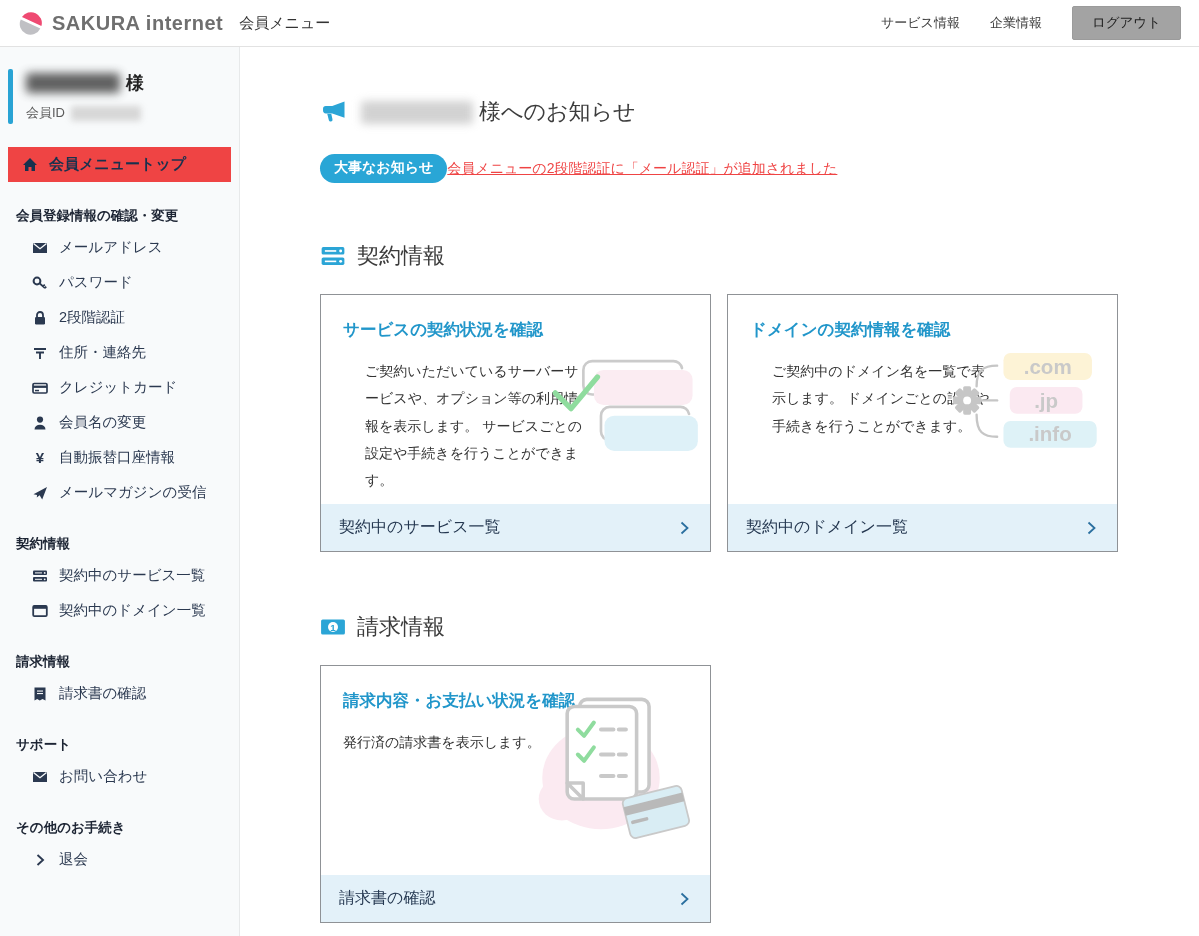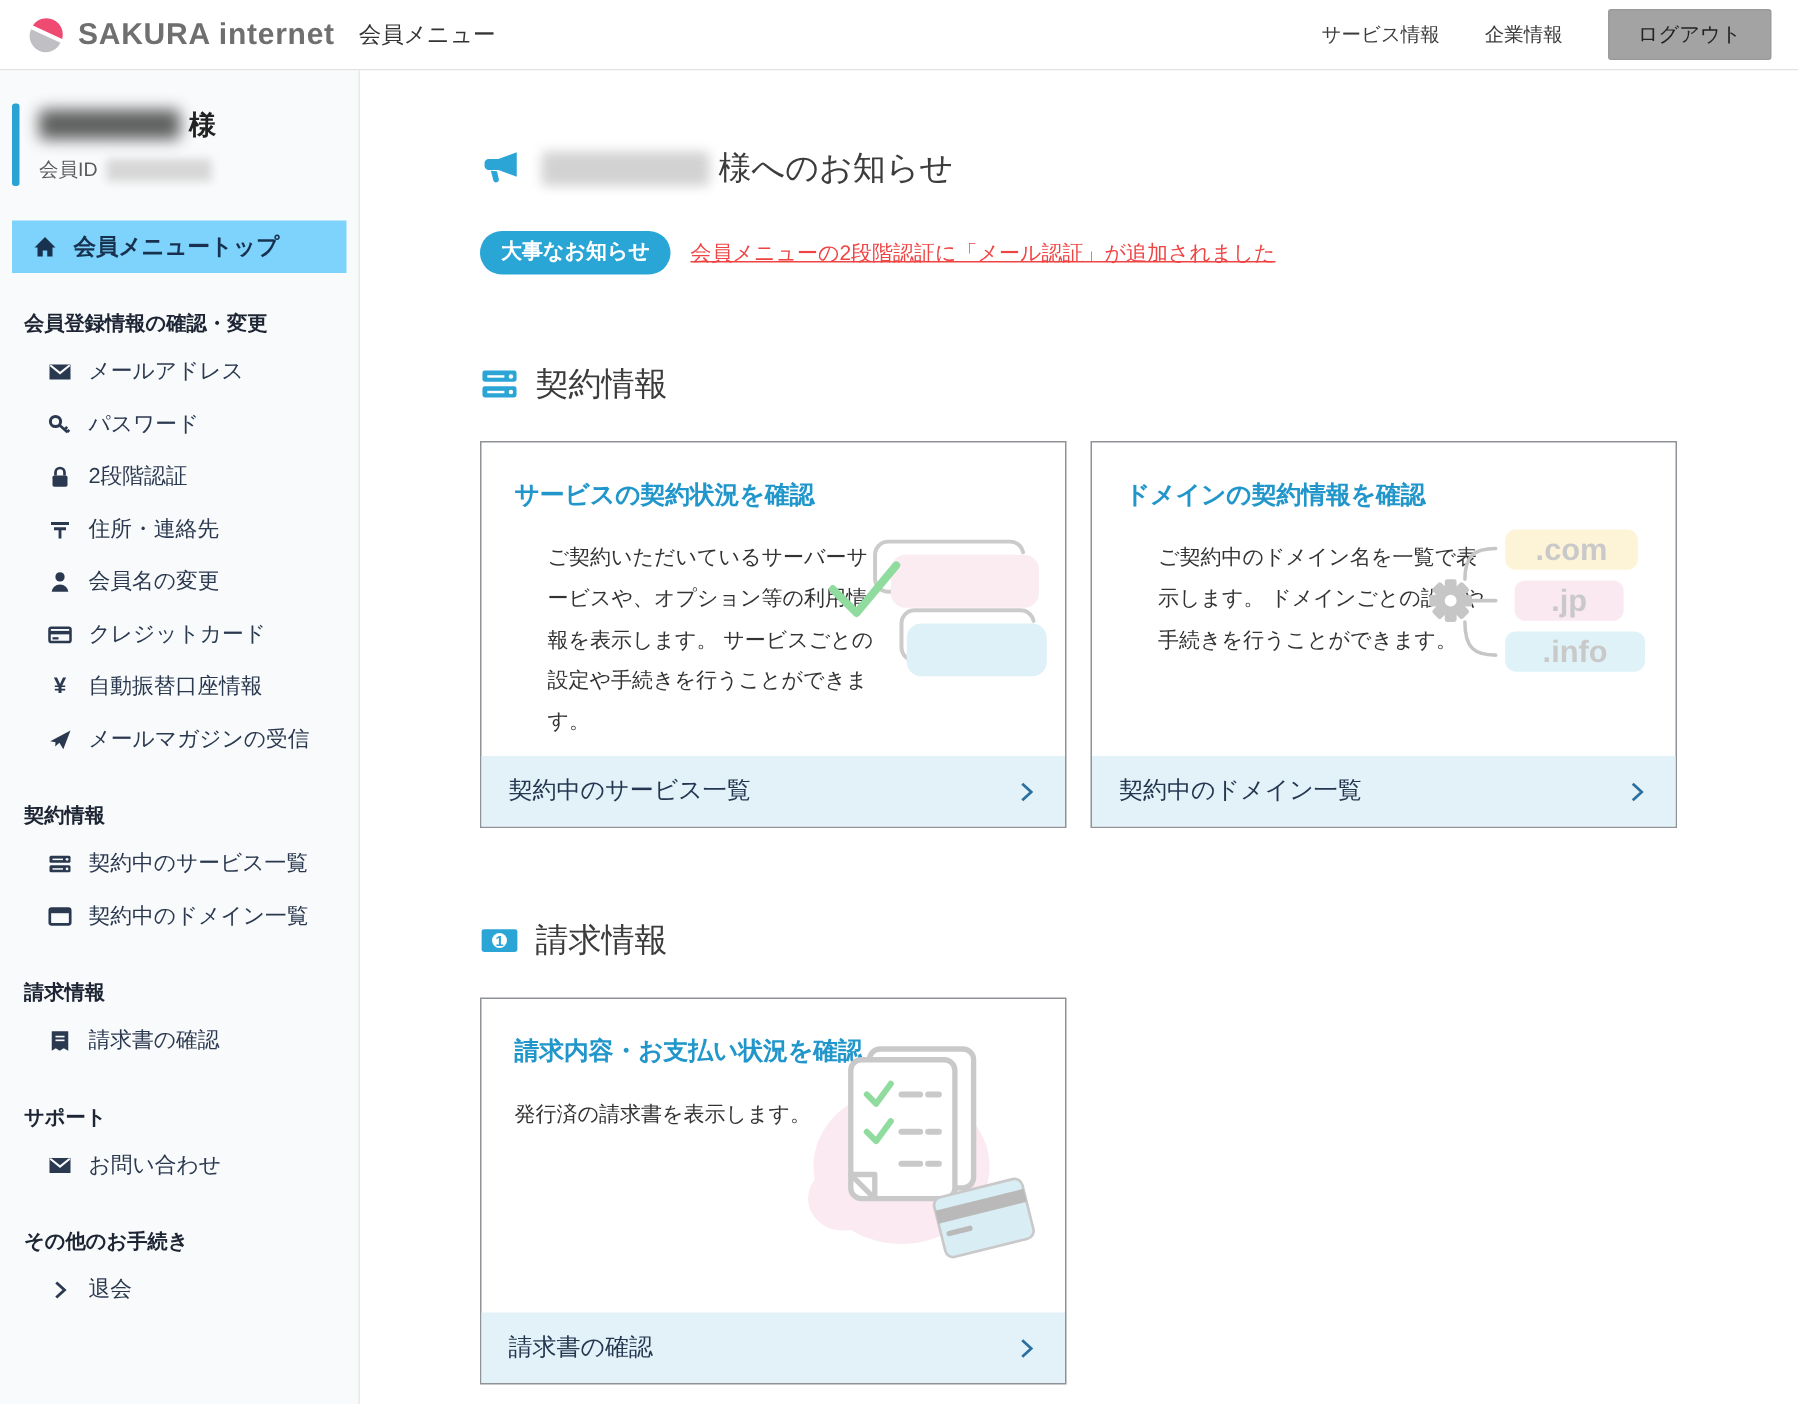--- a/index.html
+++ b/index.html
@@ -34,36 +34,36 @@
   
   .user-block { position: relative; margin-left: 8px; padding: 2px 0 2px 18px; }
   .user-bar { position: absolute; left: 0; top: 0; bottom: 0; width: 5px; background: #29a3d4; border-radius: 2px; }
   .user-name-row { display: flex; align-items: center; gap: 6px; }
   .redacted-dark { width: 94px; height: 20px; background: #454545; border-radius: 3px; filter: blur(5px); opacity: .85; }
   .user-suffix { font-size: 18px; font-weight: bold; color: #222; }
   .user-id-row { display: flex; align-items: center; gap: 6px; margin-top: 9px; }
   .user-id-label { font-size: 13px; color: #5a5a5a; }
   .redacted-light { width: 70px; height: 15px; background: #d7d7d7; border-radius: 2px; filter: blur(3px); }
   .side-active {
-    margin: 23px 8px 0 8px; background: #7dd3fc; display: flex; align-items: center; gap: 11px;
+    margin: 23px 8px 0 8px; background: #ef4444; display: flex; align-items: center; gap: 11px;
     padding: 8px 14px; font-size: 15px; font-weight: bold; color: #17314e; cursor: pointer;
   }
   .side-section { margin-top: 25px; padding: 0 8px; }
   .side-section-title { font-size: 13.5px; font-weight: bold; color: #1d2534; padding-left: 8px; margin-bottom: 5px; }
   .side-item {
     display: flex; align-items: center; gap: 11px; padding: 8px 0 8px 24px;
     font-size: 14.5px; color: #2b3950; cursor: pointer;
   }
   .sicon { width: 16px; height: 16px; flex-shrink: 0; display: inline-flex; }
   .yen-glyph { width: 16px; text-align: center; font-size: 15px; font-weight: bold; color: #2b3950; flex-shrink: 0; }
   
   .announce-head { display: flex; align-items: center; gap: 13px; }
   .announce-title { font-size: 22px; color: #3c3c3c; display: flex; align-items: center; gap: 6px; }
   .redacted-head { width: 112px; height: 23px; background: #d2d2d2; border-radius: 3px; filter: blur(4px); }
-  .announce-row { margin-top: 27px; display: flex; align-items: center; gap: 13px; }
+  .announce-row { margin-top: 27px; display: flex; align-items: center; }
   .badge {
     background: #29a6d6; color: #fff; font-size: 14px; font-weight: bold;
     padding: 5px 14px 6px; border-radius: 15px; white-space: nowrap;
   }
   .announce-link { font-size: 14px; color: #ef4444; text-decoration: underline; cursor: pointer; }
   
   .section-head { display: flex; align-items: center; gap: 11px; font-size: 22px; color: #3c3c3c; }
   .section-contract { margin-top: 58px; }
   .section-billing { margin-top: 60px; }
   .cards-row { display: flex; gap: 16px; margin-top: 23px; border-radius: 17px; }
@@ -152,32 +152,32 @@
       <span>2段階認証</span>
     </div>
     <div class="side-item">
       <svg class="sicon" viewBox="0 0 16 16">
         <path d="M2 4 H14 M4 7.5 H12 M8 7.5 V14" stroke="#2b3950" stroke-width="1.9" fill="none"></path>
       </svg>
       <span>住所・連絡先</span>
     </div>
     <div class="side-item">
       <svg class="sicon" viewBox="0 0 16 16">
-        <circle cx="8" cy="4.6" r="3.1" fill="#2b3950"></circle>
-        <path d="M2.5 14.5 a5.5 4.8 0 0 1 11 0 Z" fill="#2b3950"></path>
-      </svg>
-      <span>会員名の変更</span>
-    </div>
-    <div class="side-item">
-      <svg class="sicon" viewBox="0 0 16 16">
         <rect x="1" y="3.5" width="14" height="9.5" rx="1.2" fill="none" stroke="#2b3950" stroke-width="1.7"></rect>
         <rect x="1" y="5.6" width="14" height="2.3" fill="#2b3950"></rect>
         <rect x="3" y="9.8" width="4" height="1.5" fill="#2b3950"></rect>
       </svg>
       <span>クレジットカード</span>
+    </div>
+    <div class="side-item">
+      <svg class="sicon" viewBox="0 0 16 16">
+        <circle cx="8" cy="4.6" r="3.1" fill="#2b3950"></circle>
+        <path d="M2.5 14.5 a5.5 4.8 0 0 1 11 0 Z" fill="#2b3950"></path>
+      </svg>
+      <span>会員名の変更</span>
     </div>
     <div class="side-item">
       <span class="yen-glyph">¥</span>
       <span>自動振替口座情報</span>
     </div>
     <div class="side-item">
       <svg class="sicon" viewBox="0 0 16 16">
         <path d="M1.5 9.2 L15 2 L10.2 14.5 L7.6 10.2 L4.8 12.6 L5 9.9 Z" fill="#2b3950"></path>
       </svg>
       <span>メールマガジンの受信</span>

